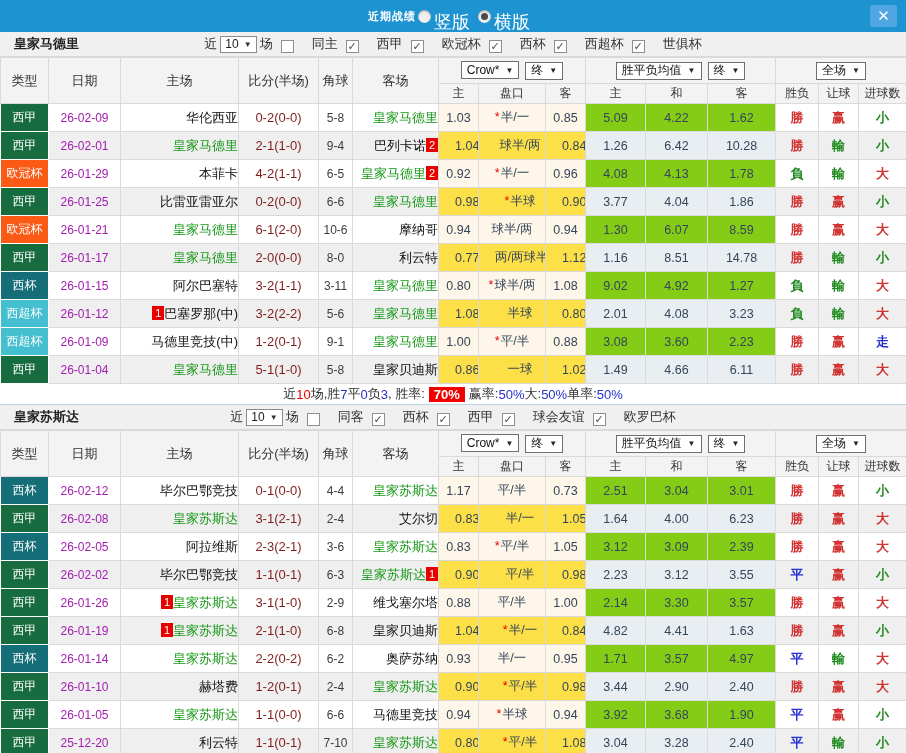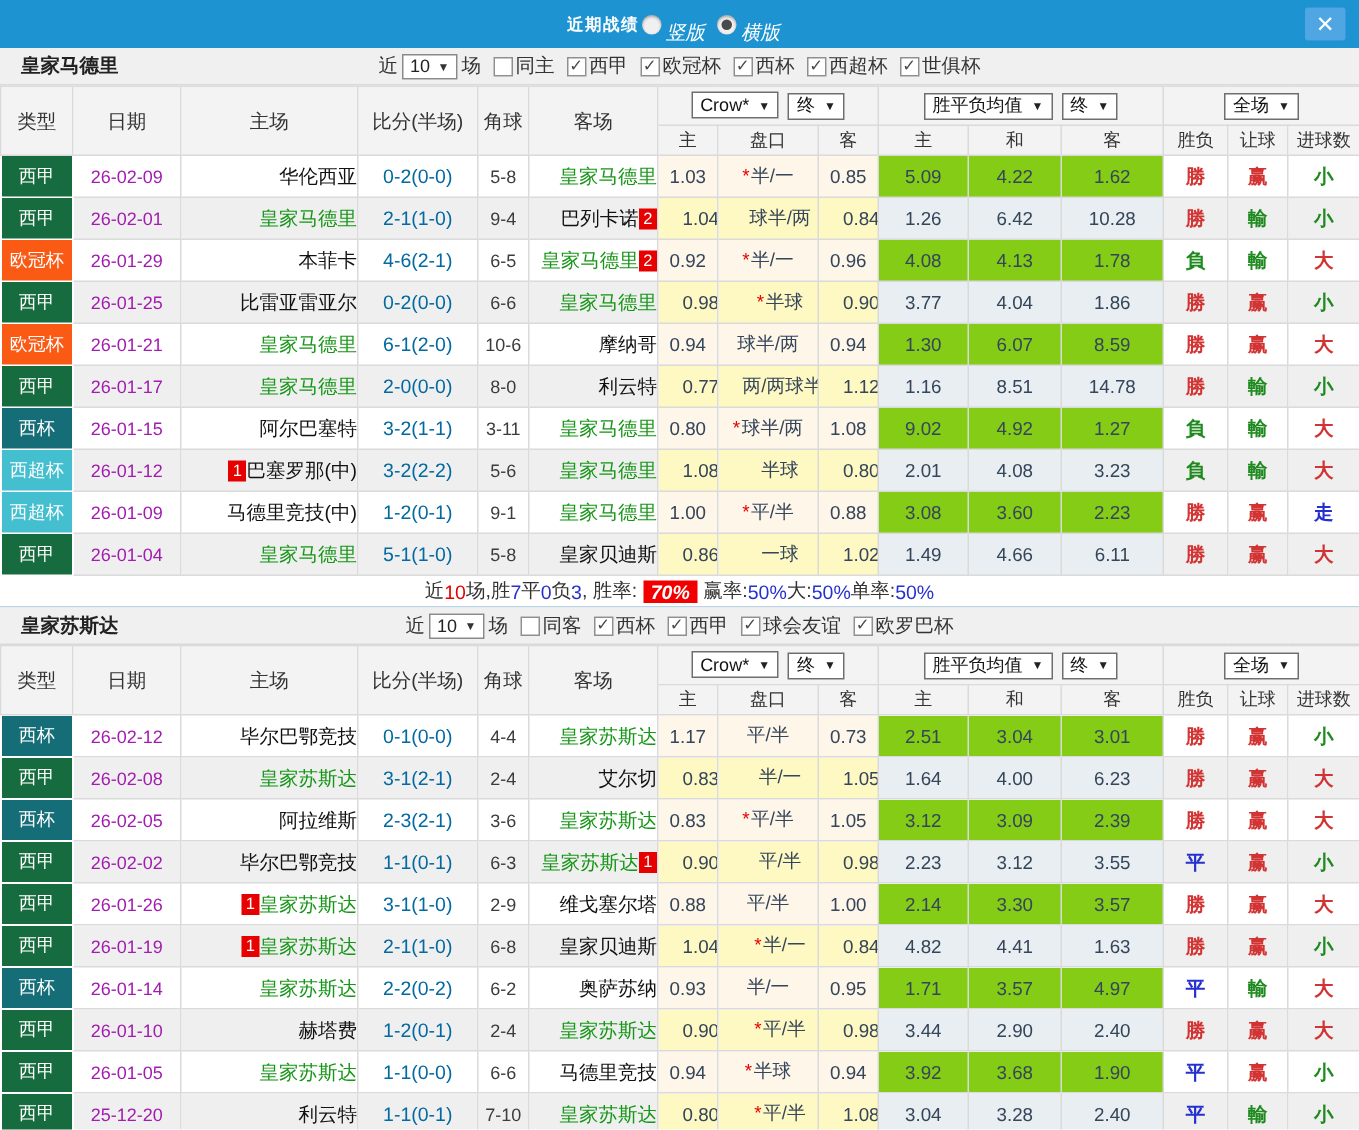--- a/index.html
+++ b/index.html
@@ -13,41 +13,41 @@
   .titlebar {
     height:32px; background:#1d93d1; position:relative;
     display:flex; align-items:center; justify-content:center;
   }
   .titlebar .title { color:#fff; font-size:11px; font-weight:bold; letter-spacing:1px; }
   .radio-group { display:flex; align-items:center; margin-left:2px; }
   .radio { width:13px; height:13px; border-radius:50%; background:#f0f0f0;
            box-shadow: inset 0 1px 2px rgba(0,0,0,.35); display:inline-block; position:relative; }
   .radio.sel::after { content:''; position:absolute; left:3px; top:3px; width:7px; height:7px;
            border-radius:50%; background:#4a4a4a; }
-  .radio-label { color:#fff; font-size:13px; margin:12px 8px 0 3px;font-style:italic; }
+  .radio-label { color:#fff; font-size:18px; margin:12px 8px 0 3px; }
   .close-btn {
     position:absolute; right:9px; top:5px; width:27px; height:22px;
     background:#4fa6e2; border-radius:2px; color:#fff; font-size:15px; font-weight:bold;
     display:flex; align-items:center; justify-content:center; cursor:pointer;
   }
   
   .section-head {
     height:25px; background:#f0f0f0; position:relative;
     display:flex; align-items:center; justify-content:center;
     border-bottom:1px solid #d9d9d9; font-size:13px;
   }
   .team-name { position:absolute; left:14px; font-weight:bold; color:#222; font-size:13px; }
   .filters { display:flex; align-items:center; gap:3px; }
   .flt-label { color:#333; font-size:13px; }
   .selectbox {
     display:inline-flex; align-items:center; gap:5px; background:#fff;
     border:1px solid #8a8a8a; padding:0 4px; height:17px; font-size:12px; color:#222; cursor:pointer;
   }
   .selectbox .arr { font-size:8px; color:#333; }
-  .cb { display:inline-flex; align-items:center; gap:2px; margin-left:5px; cursor:pointer; }
+  .cb { display:inline-flex; align-items:flex-end; gap:18px; margin-left:5px; cursor:pointer; }
   .cbbox {
     width:13px; height:13px; background:#fff; border:1px solid #8f8f8f;
     display:inline-flex; align-items:center; justify-content:center;
     font-size:11px; line-height:11px; color:#4a4a4a;
   }
   
   table { border-collapse:collapse; table-layout:fixed; width:906px; }
   th, td { border:1px solid #dadada; text-align:center; padding:0; overflow:hidden; white-space:nowrap; }
   thead th { background:#f3f3f3; font-weight:normal; color:#333; font-size:13px; }
   thead tr.h1 th { height:26px; }
@@ -55,44 +55,44 @@
   .hsel {
     display:inline-flex; align-items:center; gap:6px; background:#fff;
     border:1px solid #6e6e6e; padding:0 5px; height:18px; font-size:12px; color:#111;
     margin:0 3px; cursor:pointer;
   }
   .hsel .arr { font-size:8px; color:#222; }
   tbody td { height:28px; font-size:13px; color:#444; }
   tbody tr.r-even td { background:#fff; }
   tbody tr.r-odd  td { background:#efefef; }
   tbody tr.r-even td.g1 { background:#fdf6e9; }
-  tbody tr.r-odd  td.g1 { background:#fef9c3;padding-left:16px; }
+  tbody tr.r-odd  td.g1 { background:#fde047;padding-left:16px; }
   tbody tr.r-even td.g2 { background:#84cc16; }
   tbody tr.r-odd  td.g2 { background:#e8eef1; }
   td.type-cell { color:#fff; font-size:12px; border-color:#fff; }
   td.date-cell { font-size:12px; color:#a21caf; }
   td.team-cell { font-size:13px; color:#111;text-align:right; }
   .team-green { color:#169616; }
-  td.score-cell { color:#0369a1; font-size:13px; }
+  td.score-cell { color:#7f1d1d; font-size:13px; }
   td.corner-cell { font-size:12px; color:#3c3c3c; }
   td.num-cell { font-size:12.5px; color:#35455a; }
   .star { color:#e60000; margin-right:1px; }
   .redcard {
     display:inline-block; background:#e60000; color:#fff; font-size:11px; line-height:14px;
     padding:0 3px; vertical-align:1px;
   }
   td.res-red { color:#d23434; } td.res-green { color:#1f8a1f; } td.res-blue { color:#2531cf; }
   td.res { font-size:13px; font-weight:bold; }
   
   .summary {
     height:21px; display:flex; align-items:center; justify-content:center;
     font-size:13px; gap:0; border-bottom:1px solid #b9d2e4; background:#fff;
   }
   .seg-dark { color:#333; } .seg-red { color:#e60000; } .seg-blue { color:#2531cf; }
-  .seg-badge { background:#f20000; color:#fff; padding:0 5px; margin:0 4px; font-weight:bold;font-style:italic; }
+  .seg-badge { background:#f20000; color:#fff; padding:0 5px; margin:0 4px; font-weight:bold; }
 </style>
 </head>
 <body>
 
 <div class="titlebar">
   <span class="title">近期战绩</span>
   <span class="radio-group">
     <span class="radio"></span>
     <span class="radio-label">竖版</span>
     <span class="radio sel"></span>
@@ -227,21 +227,21 @@
             <td class="num-cell g2">6.42</td>
             <td class="num-cell g2">10.28</td>
             <td class="res res-red">勝</td>
             <td class="res res-green">輸</td>
             <td class="res res-green">小</td>
           </tr>
           <tr class="r-even">
             <td class="type-cell" style="background: rgb(251, 90, 21);">欧冠杯</td>
             <td class="date-cell">26-01-29</td>
             <td class="team-cell"><span>本菲卡</span></td>
-            <td class="score-cell">4-6(2-1)</td>
+            <td class="score-cell">4-2(1-1)</td>
             <td class="corner-cell">6-5</td>
             <td class="team-cell"><span class="team-green">皇家马德里</span><span class="redcard">2</span></td>
             <td class="num-cell g1">0.92</td>
             <td class="num-cell g1"><span class="star">*</span><span>半/一</span></td>
             <td class="num-cell g1">0.96</td>
             <td class="num-cell g2">4.08</td>
             <td class="num-cell g2">4.13</td>
             <td class="num-cell g2">1.78</td>
             <td class="res res-green">負</td>
             <td class="res res-green">輸</td>

